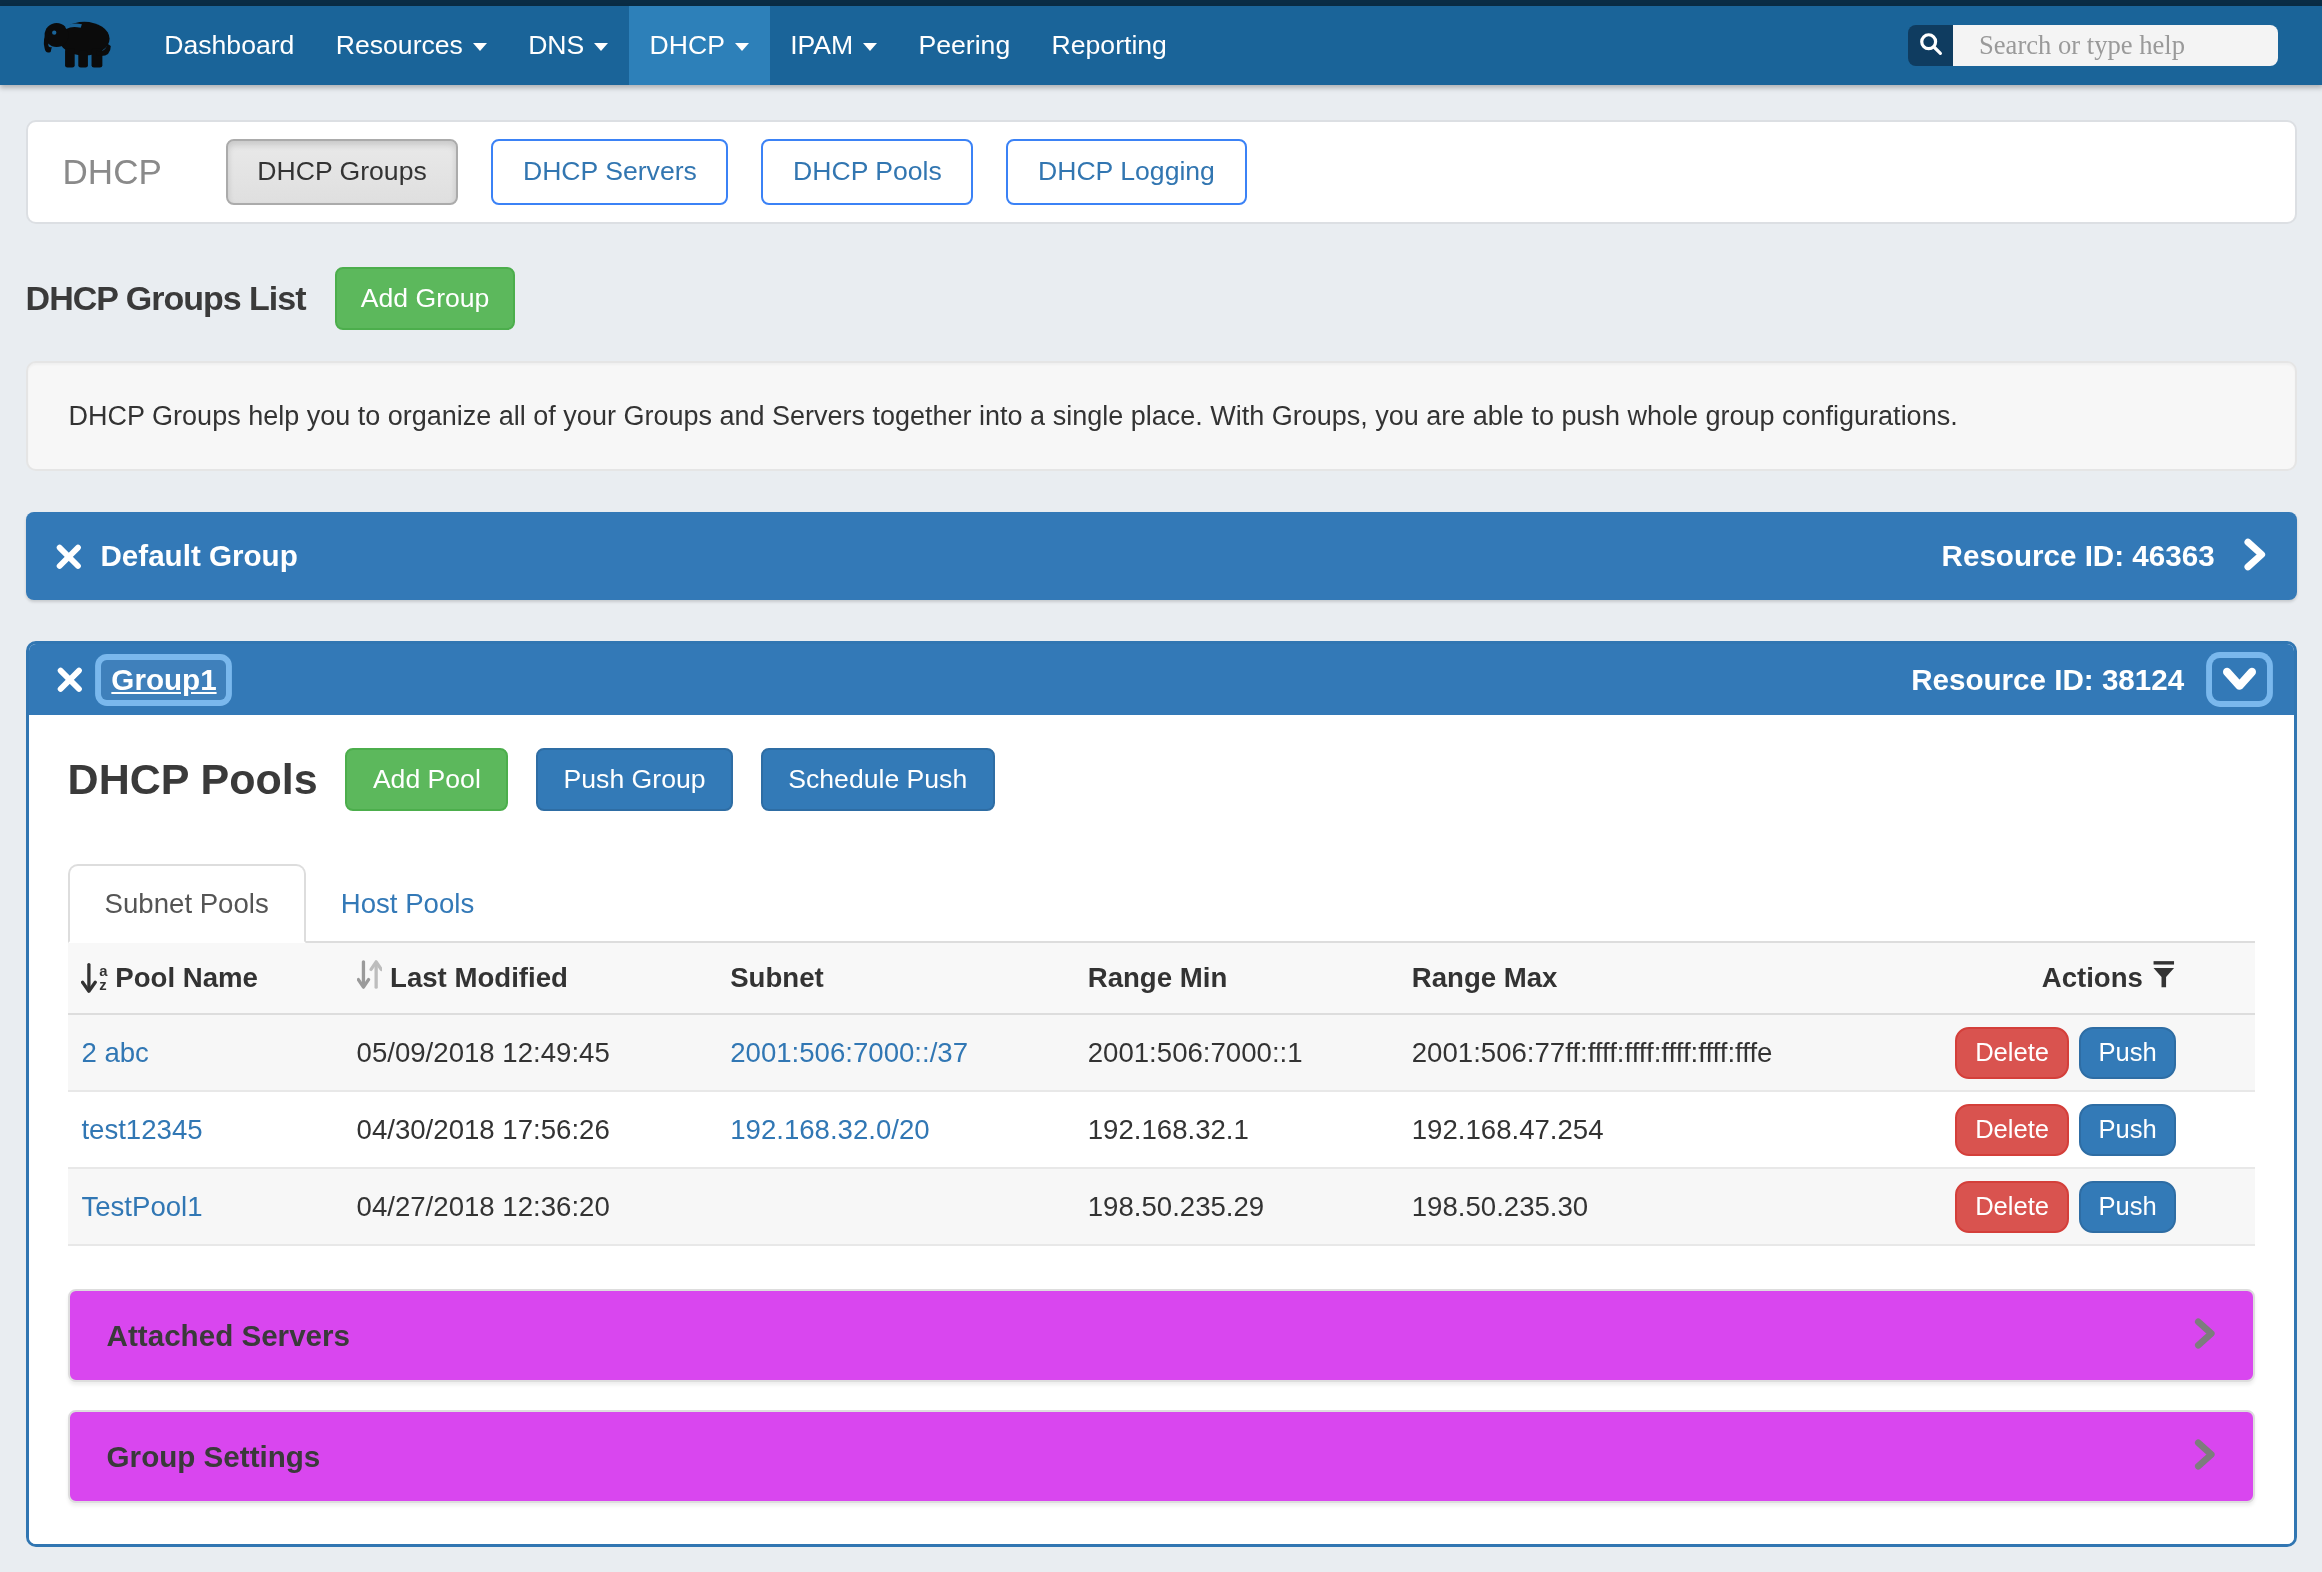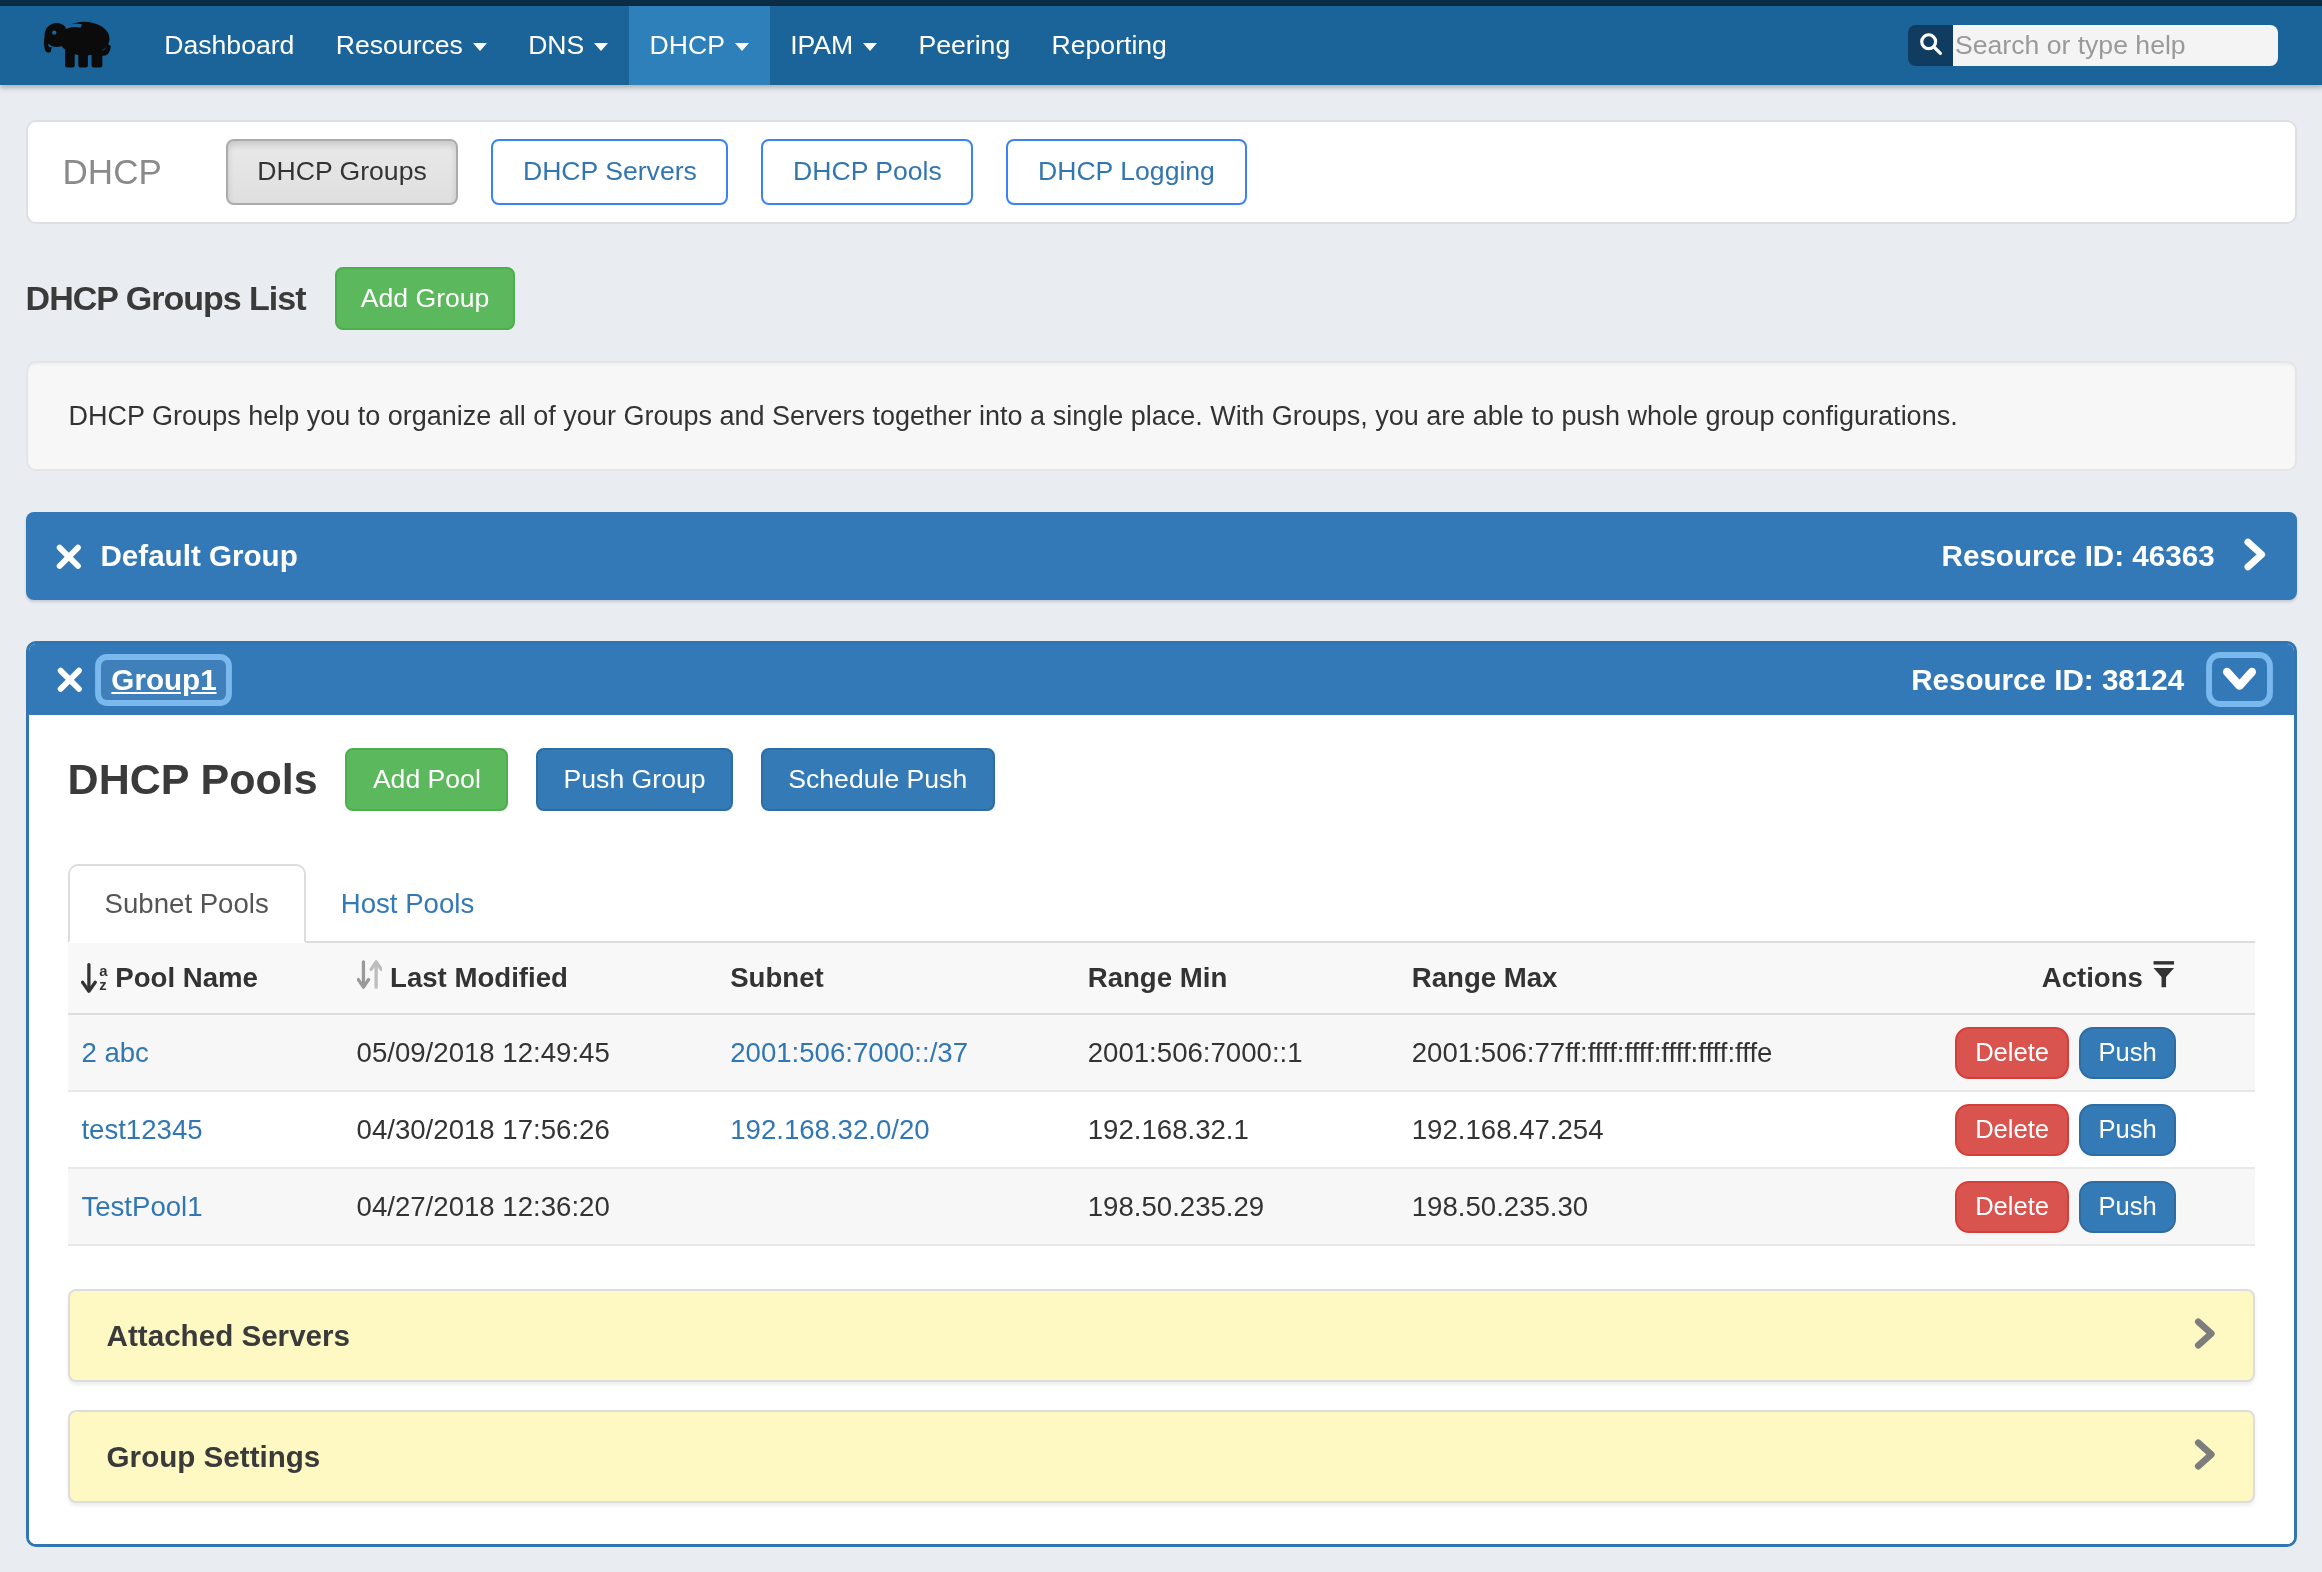--- a/index.html
+++ b/index.html
@@ -34,22 +34,22 @@
     border-top: 8.9px solid #fff; margin-top: 3.9px;
   }
   .nav-search { position: absolute; right: 45px; top: 18.7px; display: flex; height: 41px; }
   .search-btn {
     width: 45px; background: #0f3c60; border: none;
     border-radius: 7.9px 0 0 7.9px; display: flex; align-items: center; justify-content: center;
     cursor: pointer;
   }
   .search-input {
     width: 325px; border: none; background: #f4f4f4;
-    border-radius: 0 7.9px 7.9px 0; font-size: 26.6px; padding: 0 2px;
-    font-family: Liberation Sans, sans-serif; color: #333;
+    border-radius: 0 7.9px 7.9px 0; font-size: 26.6px; padding: 0 26px;
+    font-family: Liberation Serif, serif; color: #333;
   }
   .search-input::placeholder { color: #9a9a9a; }
 
   
   .container { padding: 0 25.6px; }
 
   
   .tabs-panel {
     margin-top: 35px; height: 104px; background: #fff;
     border: 2px solid #dcdfe3; border-radius: 9.9px;
@@ -148,21 +148,21 @@
   a.cell-link { color: #3177b4; text-decoration: none; cursor: pointer; }
   td.c-actions, th.c-actions { text-align: right; padding-right: 79px; }
   .actions-wrap { display: inline-flex; gap: 9.9px; }
   .btn-sm { font-size: 25.6px; padding: 9.9px 17.7px; border-radius: 14px; }
   .btn-red { background: #d9534f; border: 2px solid #d43f3a; }
   .sort-alpha { display: inline-flex; align-items: center; gap: 2px; }
   .az { display: flex; flex-direction: column; font-size: 14.8px; line-height: 14.8px; font-weight: bold; color: #333; }
 
   
   .accordion {
-    height: 93px; background: #fef9c3; border: 2px solid #ddd; border-radius: 7.9px;
+    height: 93px; background: #d946ef; border: 2px solid #ddd; border-radius: 7.9px;
     box-shadow: 0 3px 3.9px rgba(0,0,0,.07);
     display: flex; align-items: center; justify-content: space-between;
     padding: 0 37px; cursor: pointer;
   }
   .accordion.first { margin-top: 43px; }
   .accordion.second { margin-top: 27.6px; }
   .accordion-label { font-size: 29.6px; font-weight: bold; color: #3a3a3a; }
 </style>
 </head>
 <body>

